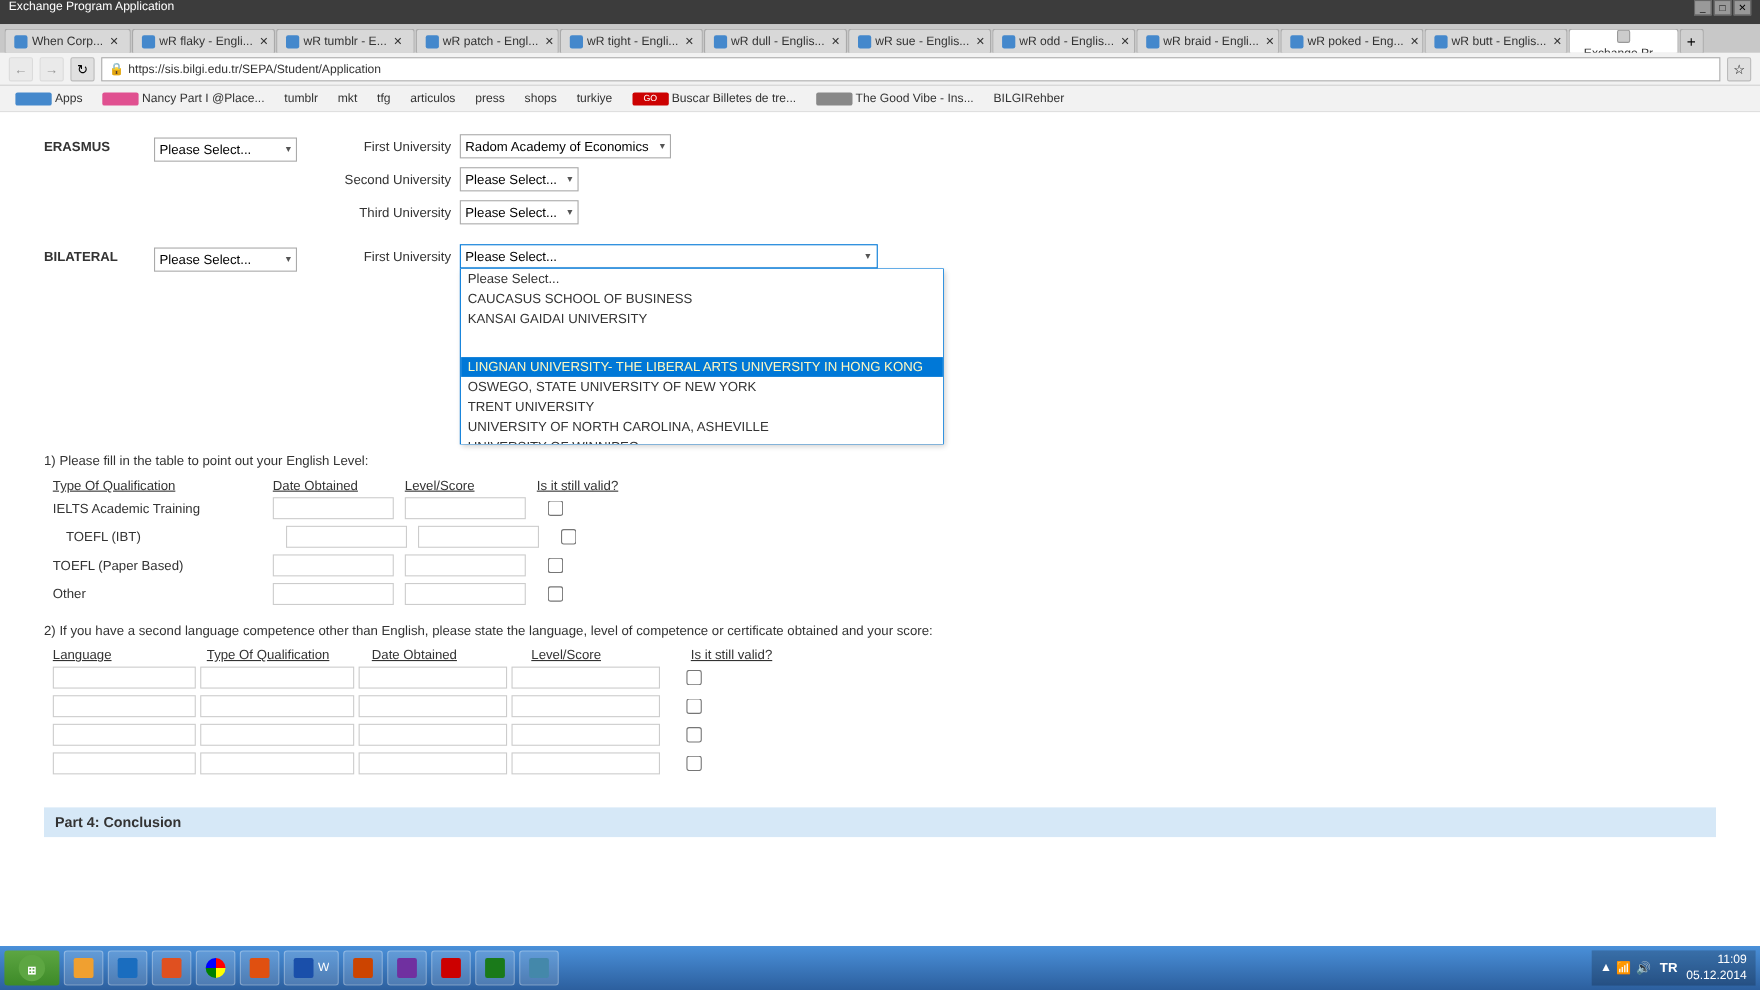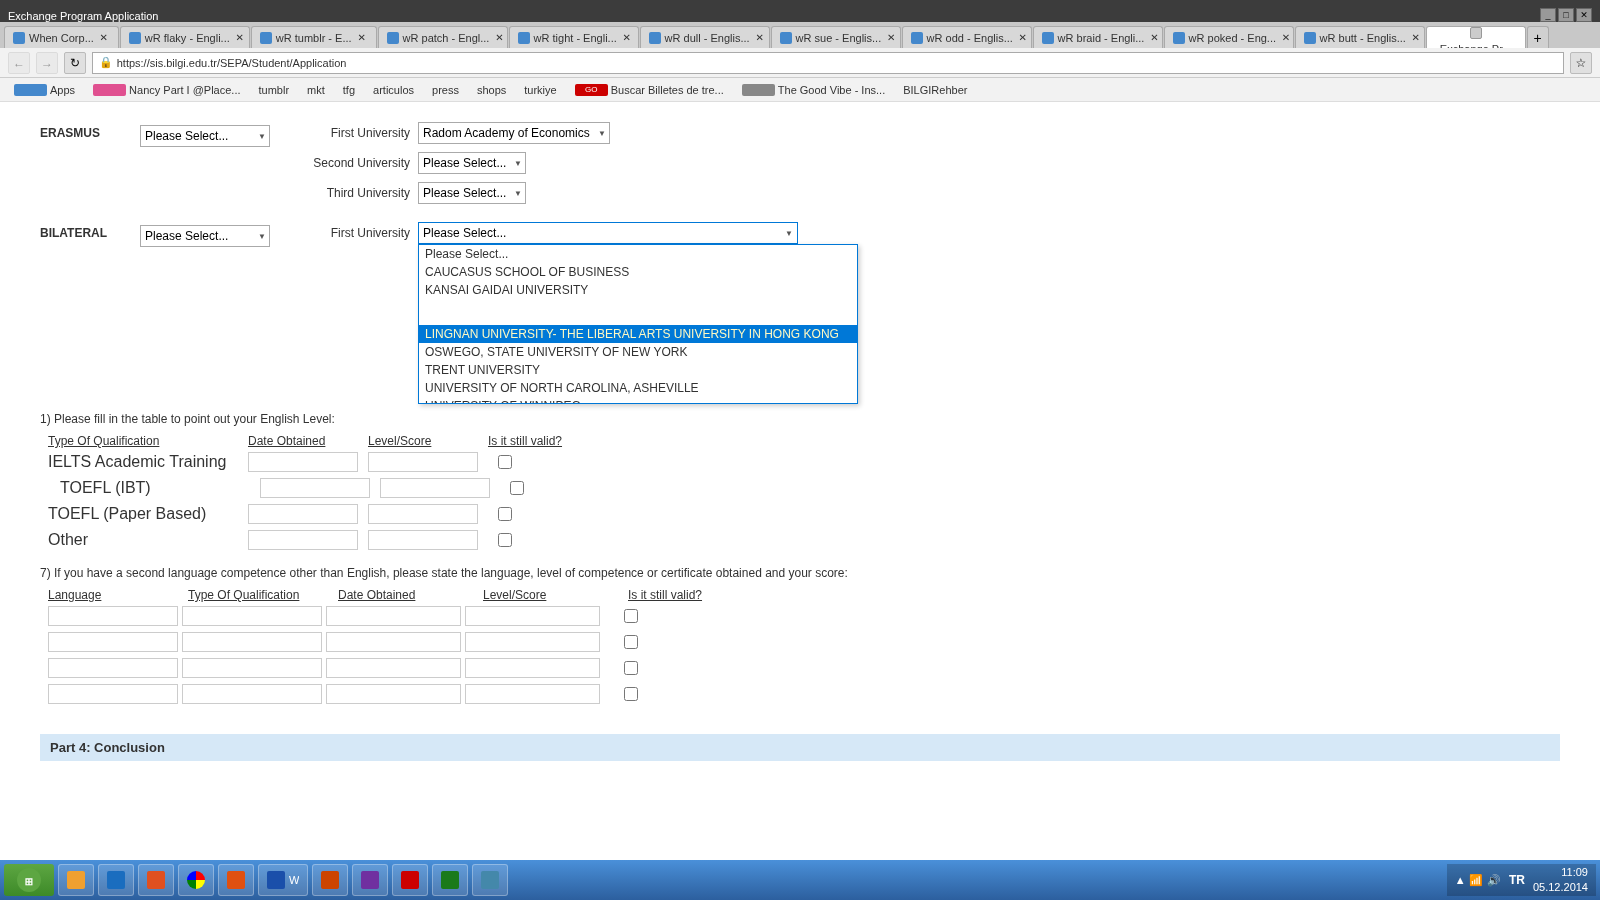--- a/index.html
+++ b/index.html
@@ -15,21 +15,21 @@
     
     .browser-chrome {
       background: #ddd;
       width: 100%;
     }
 
     .title-bar {
       background: #3c3c3c;
       height: 22px;
       display: flex;
-      align-items: flex-end;
+      align-items: flex-start;
       justify-content: space-between;
       padding: 0 8px;
       color: #fff;
       font-size: 11px;
     }
 
     .title-bar-left {
       display: flex;
       align-items: center;
       gap: 4px;
@@ -377,21 +377,21 @@
 
     .table-data-row {
       display: flex;
       align-items: center;
       margin-bottom: 6px;
       gap: 0;
     }
 
     .row-label {
       width: 200px;
-      font-size: 16px;
+      font-size: 12px;
       color: #333;
     }
 
     .text-input {
       width: 110px;
       height: 20px;
       border: 1px solid #ccc;
       background: #fff;
       padding: 0 4px;
       font-size: 12px;
@@ -790,21 +790,21 @@
     <div class="table-data-row" style="margin-left: 8px;">
       <div class="row-label">Other</div>
       <input type="text" class="text-input" value="" style="">
       <input type="text" class="text-input-score" value="" style="">
       <div class="checkbox-cell">
         <input type="checkbox" style="">
       </div>
     </div>
 
     <div class="lang-table">
-      <div class="section-subtitle" style="margin-top:16px; margin-bottom:8px;">7) If you have a second language competence other than English, please state the language, level of competence or certificate obtained and your score:</div>
+      <div class="section-subtitle" style="margin-top:16px; margin-bottom:8px;">2) If you have a second language competence other than English, please state the language, level of competence or certificate obtained and your score:</div>
 
       <div class="lang-table-header" style="margin-left:8px;">
         <div class="lang-th lang-th-lang">Language</div>
         <div class="lang-th lang-th-qual">Type Of Qualification</div>
         <div class="lang-th lang-th-date">Date Obtained</div>
         <div class="lang-th lang-th-level">Level/Score</div>
         <div class="lang-th lang-th-valid">Is it still valid?</div>
       </div>
 
       <div class="lang-data-row" style="margin-left:8px;">

